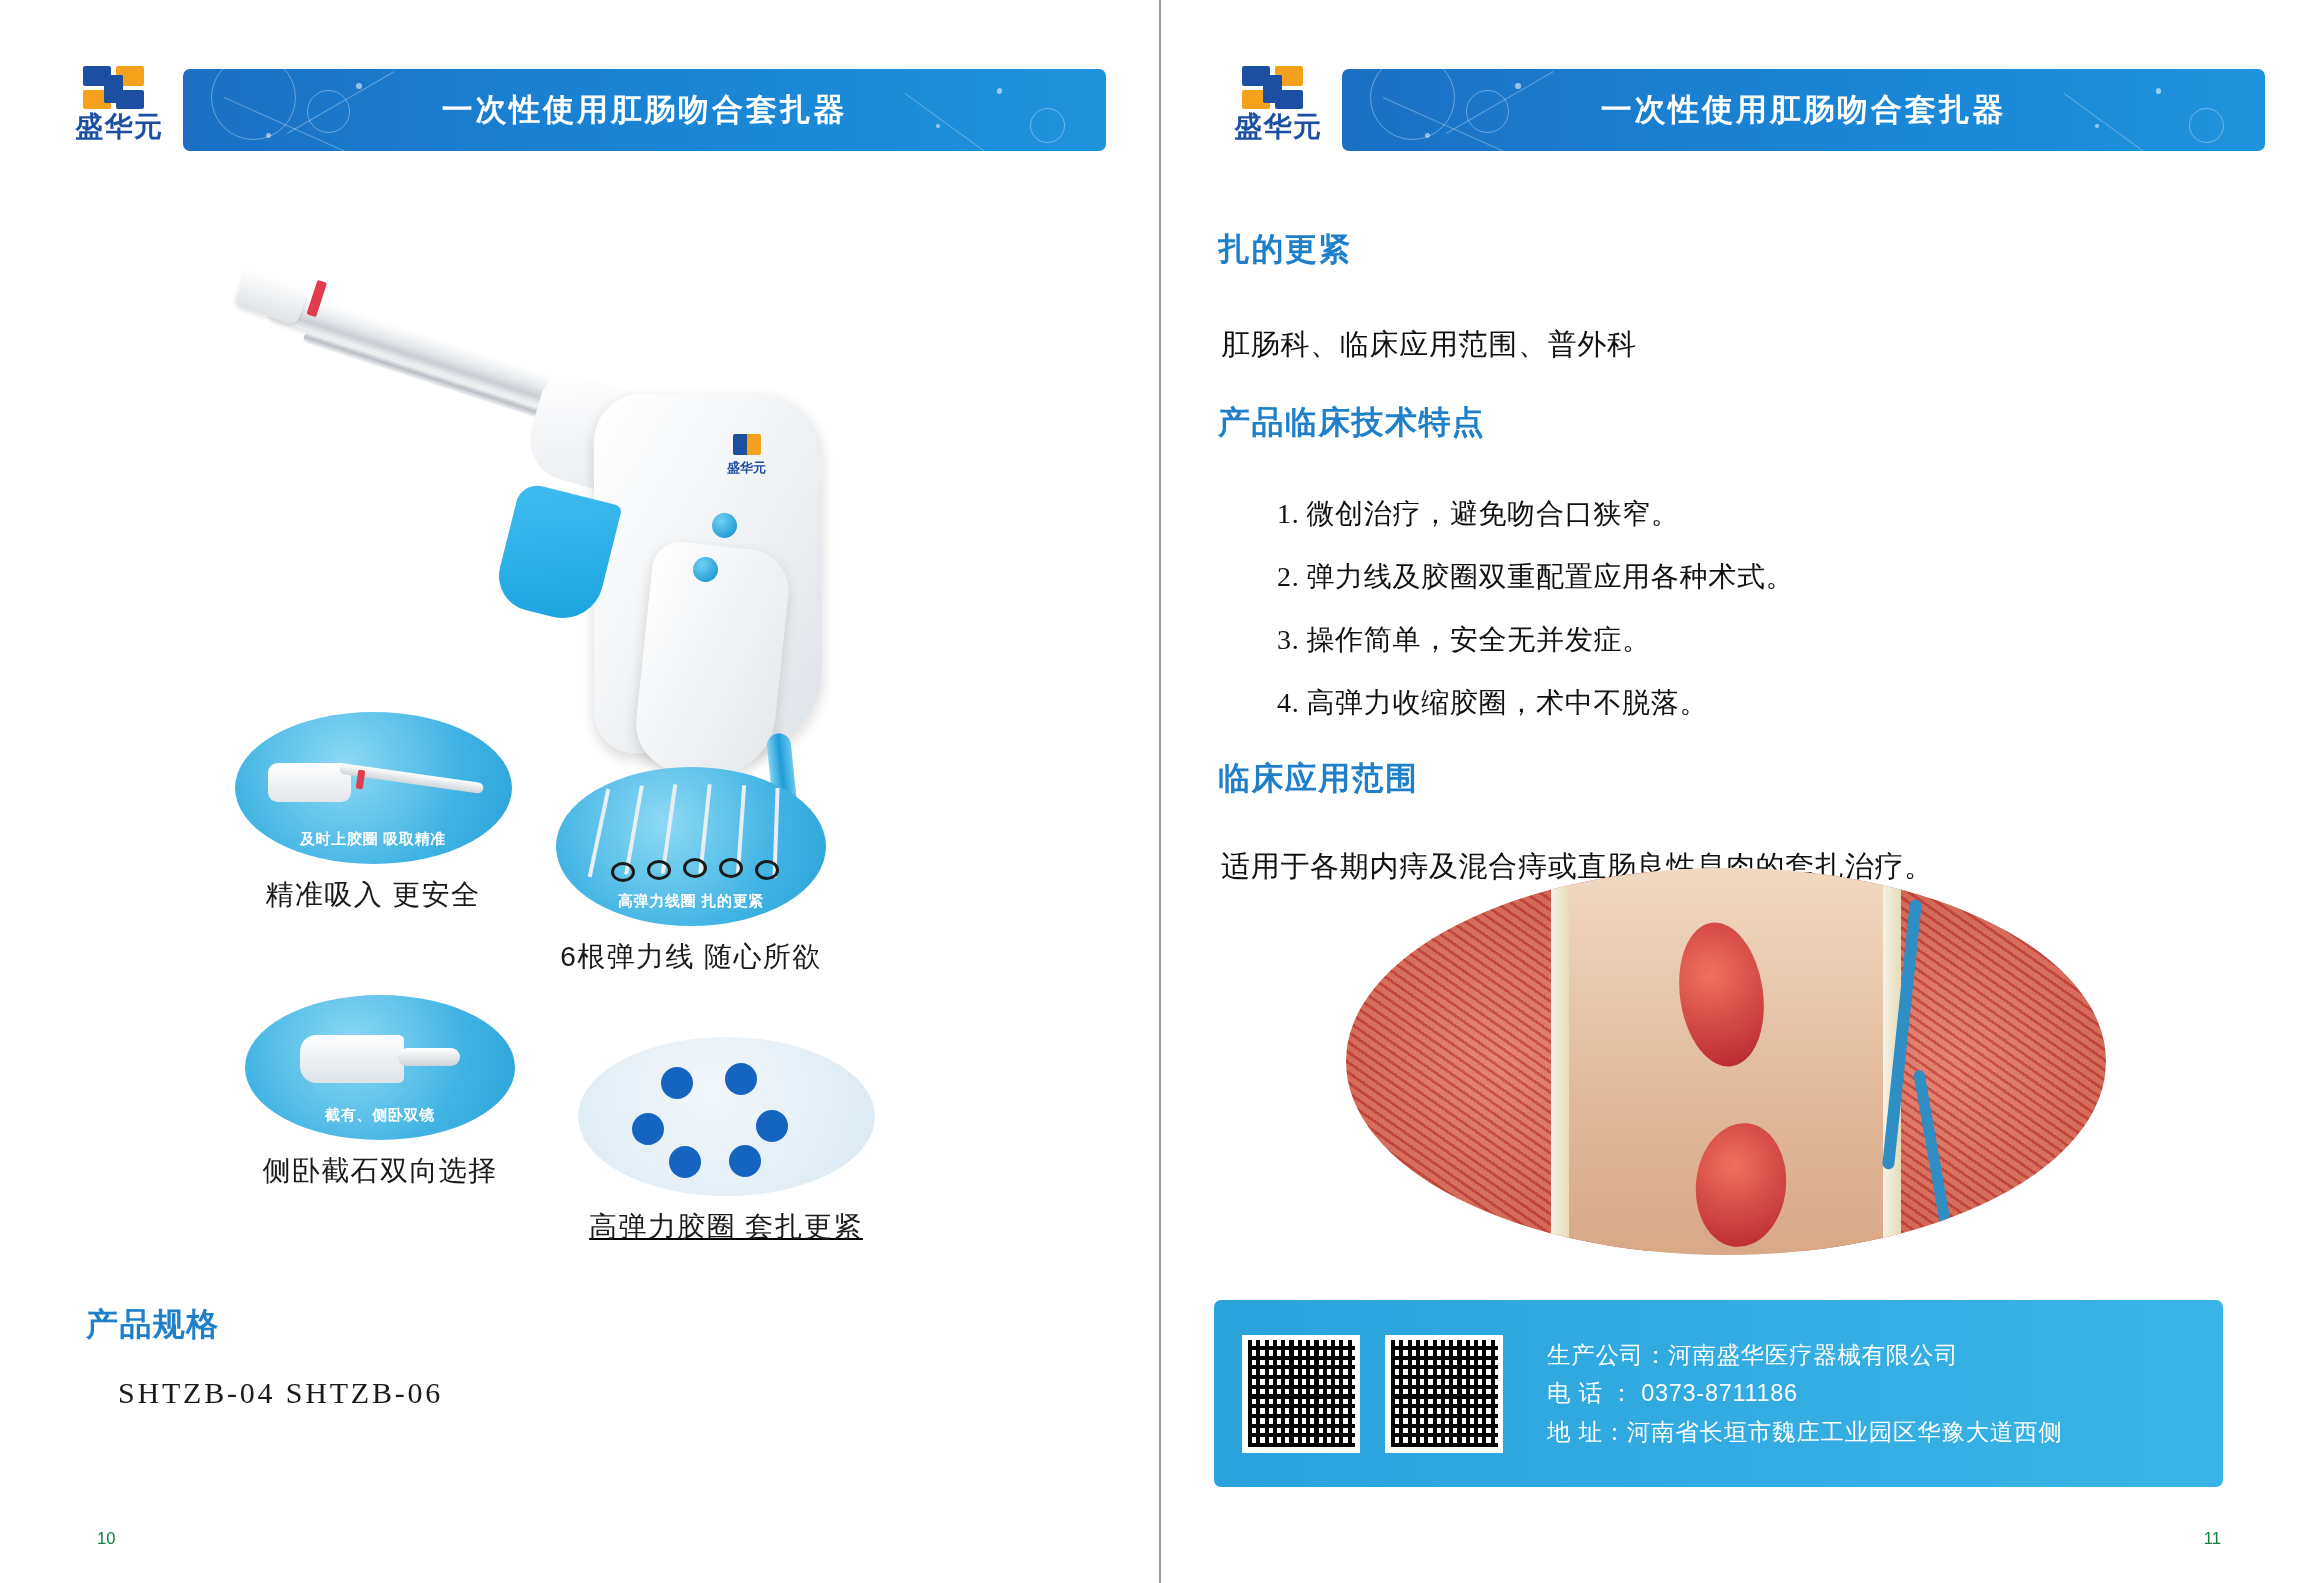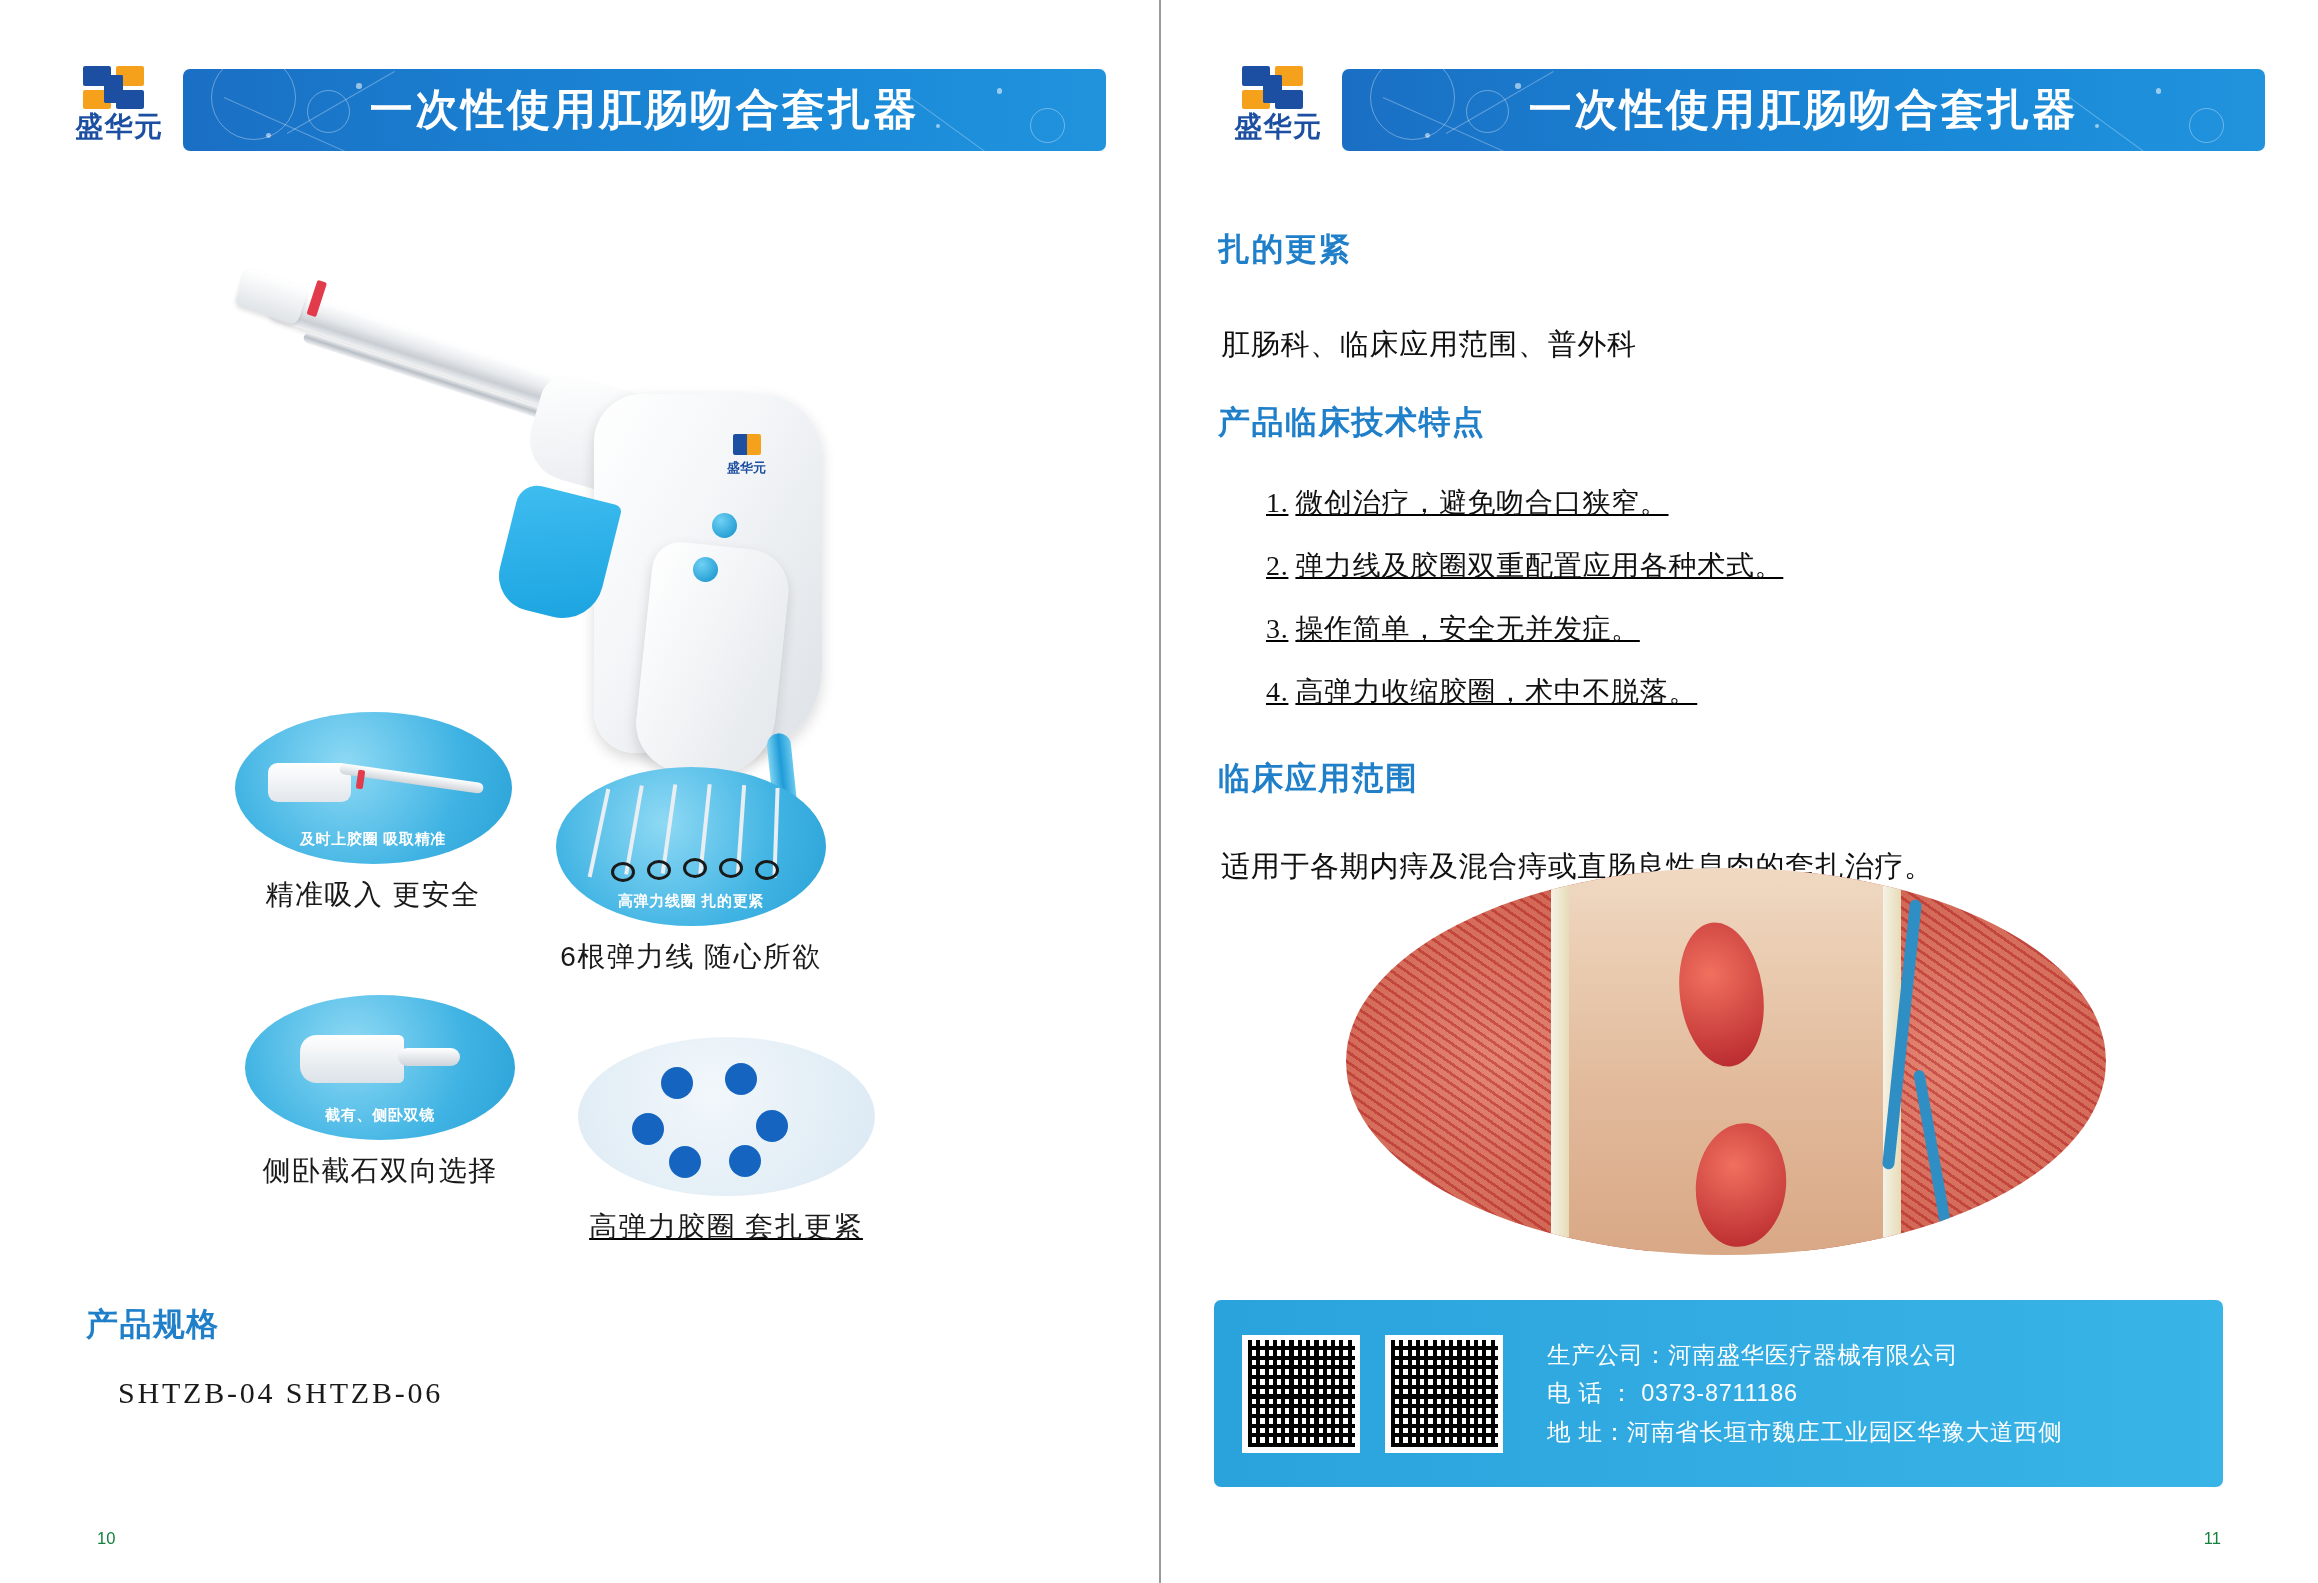--- a/index.html
+++ b/index.html
@@ -108,21 +108,21 @@
   }
   .title-bar .line {
     position: absolute;
     height: 0.7px;
     background: rgba(255,255,255,0.3);
     transform-origin: left center;
   }
   .title-text {
     position: relative;
     color: #fff;
-    font-size: 43px;
+    font-size: 31px;
     font-weight: bold;
     letter-spacing: 2.8px;
     z-index: 3;
     white-space: nowrap;
   }
 
   
   .device-photo {
     position: absolute;
     left: 228px;
@@ -337,24 +337,23 @@
     position: absolute;
     font-size: 29px;
     color: #111;
     letter-spacing: 0.7px;
     white-space: nowrap;
   }
   .num-list {
     position: absolute;
     left: 66px;
     top: 484px;
-    margin: 0;
+    margin: 11px;
     padding: 0 0 0 41px;
     list-style: none;
-    text-decoration: underline;
   }
   .num-list li {
     font-size: 28px;
     color: #111;
     margin-bottom: 25px;
     letter-spacing: 0.7px;
     white-space: nowrap;
   }
   .num-list li .idx {
     font-family: "Liberation Serif", serif;

